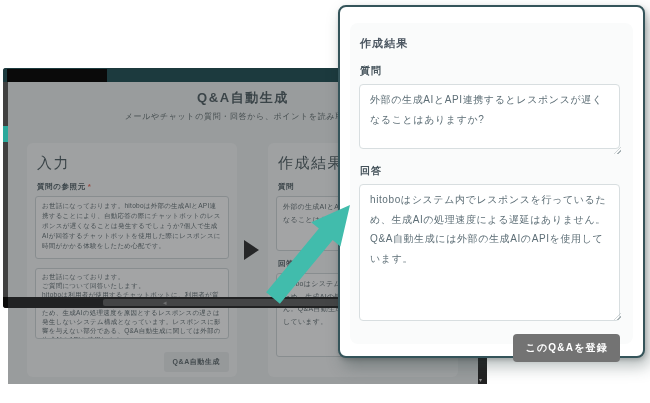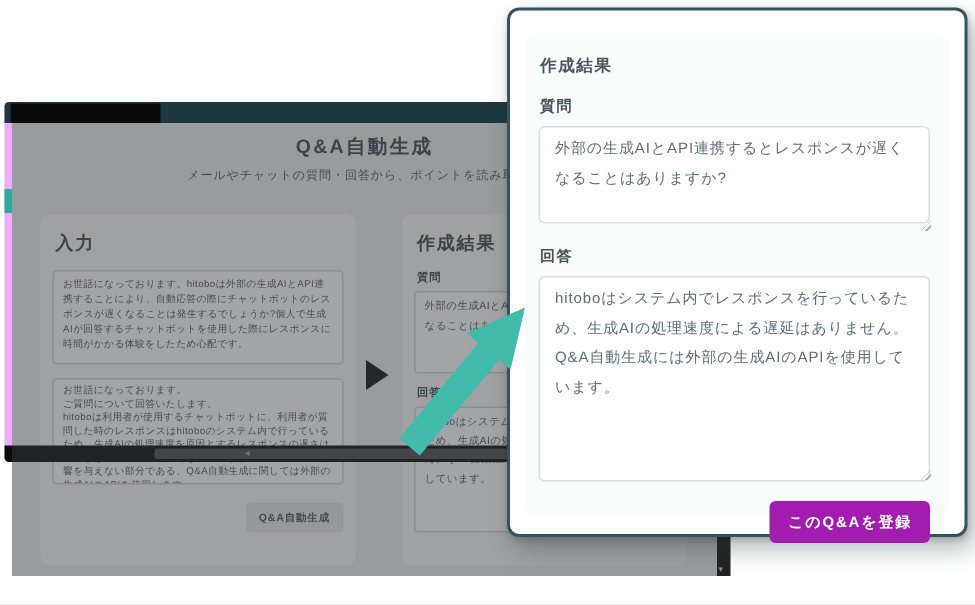--- a/index.html
+++ b/index.html
@@ -2,21 +2,21 @@
 <html><head>
 <meta charset="utf-8">
 <style>
   * { margin:0; padding:0; box-sizing:border-box; }
   html,body { width:650px; height:403px; background:#fff; overflow:hidden;
               font-family:"Liberation Sans","DejaVu Sans",sans-serif; }
   #canvas { position:relative; width:650px; height:403px; background:#fff; }
 
   
   #bg-window { position:absolute; left:3px; top:68px; width:484px; height:240px;
-               background:#f0abfc; border-radius:3px; }
+               background:#404040; border-radius:3px; }
   #bg-topbar { position:absolute; left:0; top:0; width:100%; height:14px;
                background:#1c3a3e; border-radius:3px 3px 0 0; }
   #bg-topbar-tab { position:absolute; left:4px; top:1px; width:100px; height:13px;
                    background:#0a0a0a; }
   #bg-side-tab { position:absolute; left:0; top:58px; width:5px; height:16px;
                  background:#2BA99C; z-index:3; }
   #bg-content { position:absolute; left:5px; top:14px; width:470px; height:302px;
                 background:#EDF0F0; overflow:hidden; }
   #bg-vscroll { position:absolute; right:0; top:14px; width:9px; height:302px;
                 background:#222; }
@@ -34,21 +34,21 @@
 
   .bg-page-title { text-align:center; margin-top:7px; font-size:13px; font-weight:bold;
                    color:#3A4A50; letter-spacing:0.12em; }
   .bg-page-subtitle { text-align:center; font-size:8px; line-height:12px; margin-top:4px;
                       color:#4E5C5E; letter-spacing:0.08em; }
 
   .bg-card { position:absolute; background:#F8FAFA; border-radius:6px; padding:9px 8px; }
   #bg-input-card  { left:19px;  top:61px; width:210px; height:234px; }
   #bg-result-card { left:260px; top:61px; width:190px; height:234px; }
 
-  .bg-card-title { font-size:12px; font-weight:bold; color:#3A4A50; margin:2px 0 9px 2px;
+  .bg-card-title { font-size:15px; font-weight:normal; color:#3A4A50; margin:2px 0 9px 2px;
                    letter-spacing:0.1em; }
   .bg-label { font-size:7.5px; font-weight:bold; color:#3E4E55; margin:0 0 4px 2px;
               letter-spacing:0.08em; }
   .bg-required { color:#E85C4A; margin-left:2px; font-size:8px; }
   .bg-textarea { position:relative; background:#fff; border:1px solid #CCD4D6; border-radius:3px;
                  font-size:6.5px; line-height:1.55; color:#4d5b60; padding:4px 6px;
                  letter-spacing:0.04em; overflow:hidden; }
   .prewrap { white-space:pre-wrap; }
   #bg-q-src { height:63px; margin-bottom:9px; }
   #bg-a-src { height:71px; line-height:1.38; }
@@ -78,21 +78,21 @@
   .pp-title { font-size:11px; font-weight:bold; color:#4A5560; letter-spacing:0.1em;
               margin:0 0 13px 1px; }
   .pp-label { font-size:10px; font-weight:bold; color:#44525A; letter-spacing:0.1em;
               margin:0 0 6px 1px; }
   .pp-textarea { position:relative; background:#fff; border:1px solid #D8DEE0; border-radius:4px;
                  font-size:10px; line-height:1.95; color:#5D6E76; padding:5px 10px;
                  letter-spacing:0.06em; overflow:hidden; }
   #pp-question { height:65px; margin-bottom:15px; }
   #pp-answer   { height:137px; }
   .pp-btn-row { text-align:right; margin-top:13px; }
-  .pp-register-btn { display:inline-block; background:#a21caf; color:#fff; border:none;
+  .pp-register-btn { display:inline-block; background:#737373; color:#fff; border:none;
                      font-size:10px; font-weight:bold; padding:7px 12px; border-radius:4px;
                      letter-spacing:0.12em; cursor:pointer; }
 
   
   #callout-arrow { position:absolute; left:258px; top:193px; z-index:20; }
 </style>
 </head>
 <body>
 
 <div id="canvas">
@@ -104,20 +104,23 @@
     <div id="bg-side-tab"></div>
 
     <div id="bg-content">
       <div class="bg-page-title">Q&amp;A自動生成</div>
       <div class="bg-page-subtitle">
         <div>メールやチャットの質問・回答から、ポイントを読み取り、</div>
       </div>
 
       <div class="bg-card" id="bg-input-card">
         <div class="bg-card-title">入力</div>
+        <div class="bg-label">
+          <span>質問の参照元</span><span class="bg-required">*</span>
+        </div>
         <div class="bg-textarea" id="bg-q-src">お世話になっております。hitoboは外部の生成AIとAPI連携することにより、自動応答の際にチャットボットのレスポンスが遅くなることは発生するでしょうか?個人で生成AIが回答するチャットボットを使用した際にレスポンスに時間がかかる体験をしたため心配です。</div>
         <div class="bg-textarea prewrap" id="bg-a-src">お世話になっております。
 ご質問について回答いたします。
 hitoboは利用者が使用するチャットボットに、利用者が質問した時のレスポンスはhitoboのシステム内で行っているため、生成AIの処理速度を原因とするレスポンスの遅さは発生しないシステム構成となっています。レスポンスに影響を与えない部分である、Q&amp;A自動生成に関しては外部の生成AIのAPIを使用します。
 今後とも、よろしくお願い申し上げます。</div>
         <div class="bg-btn-row">
           <button class="bg-generate-btn">Q&amp;A自動生成</button>
         </div>
       </div>
 

